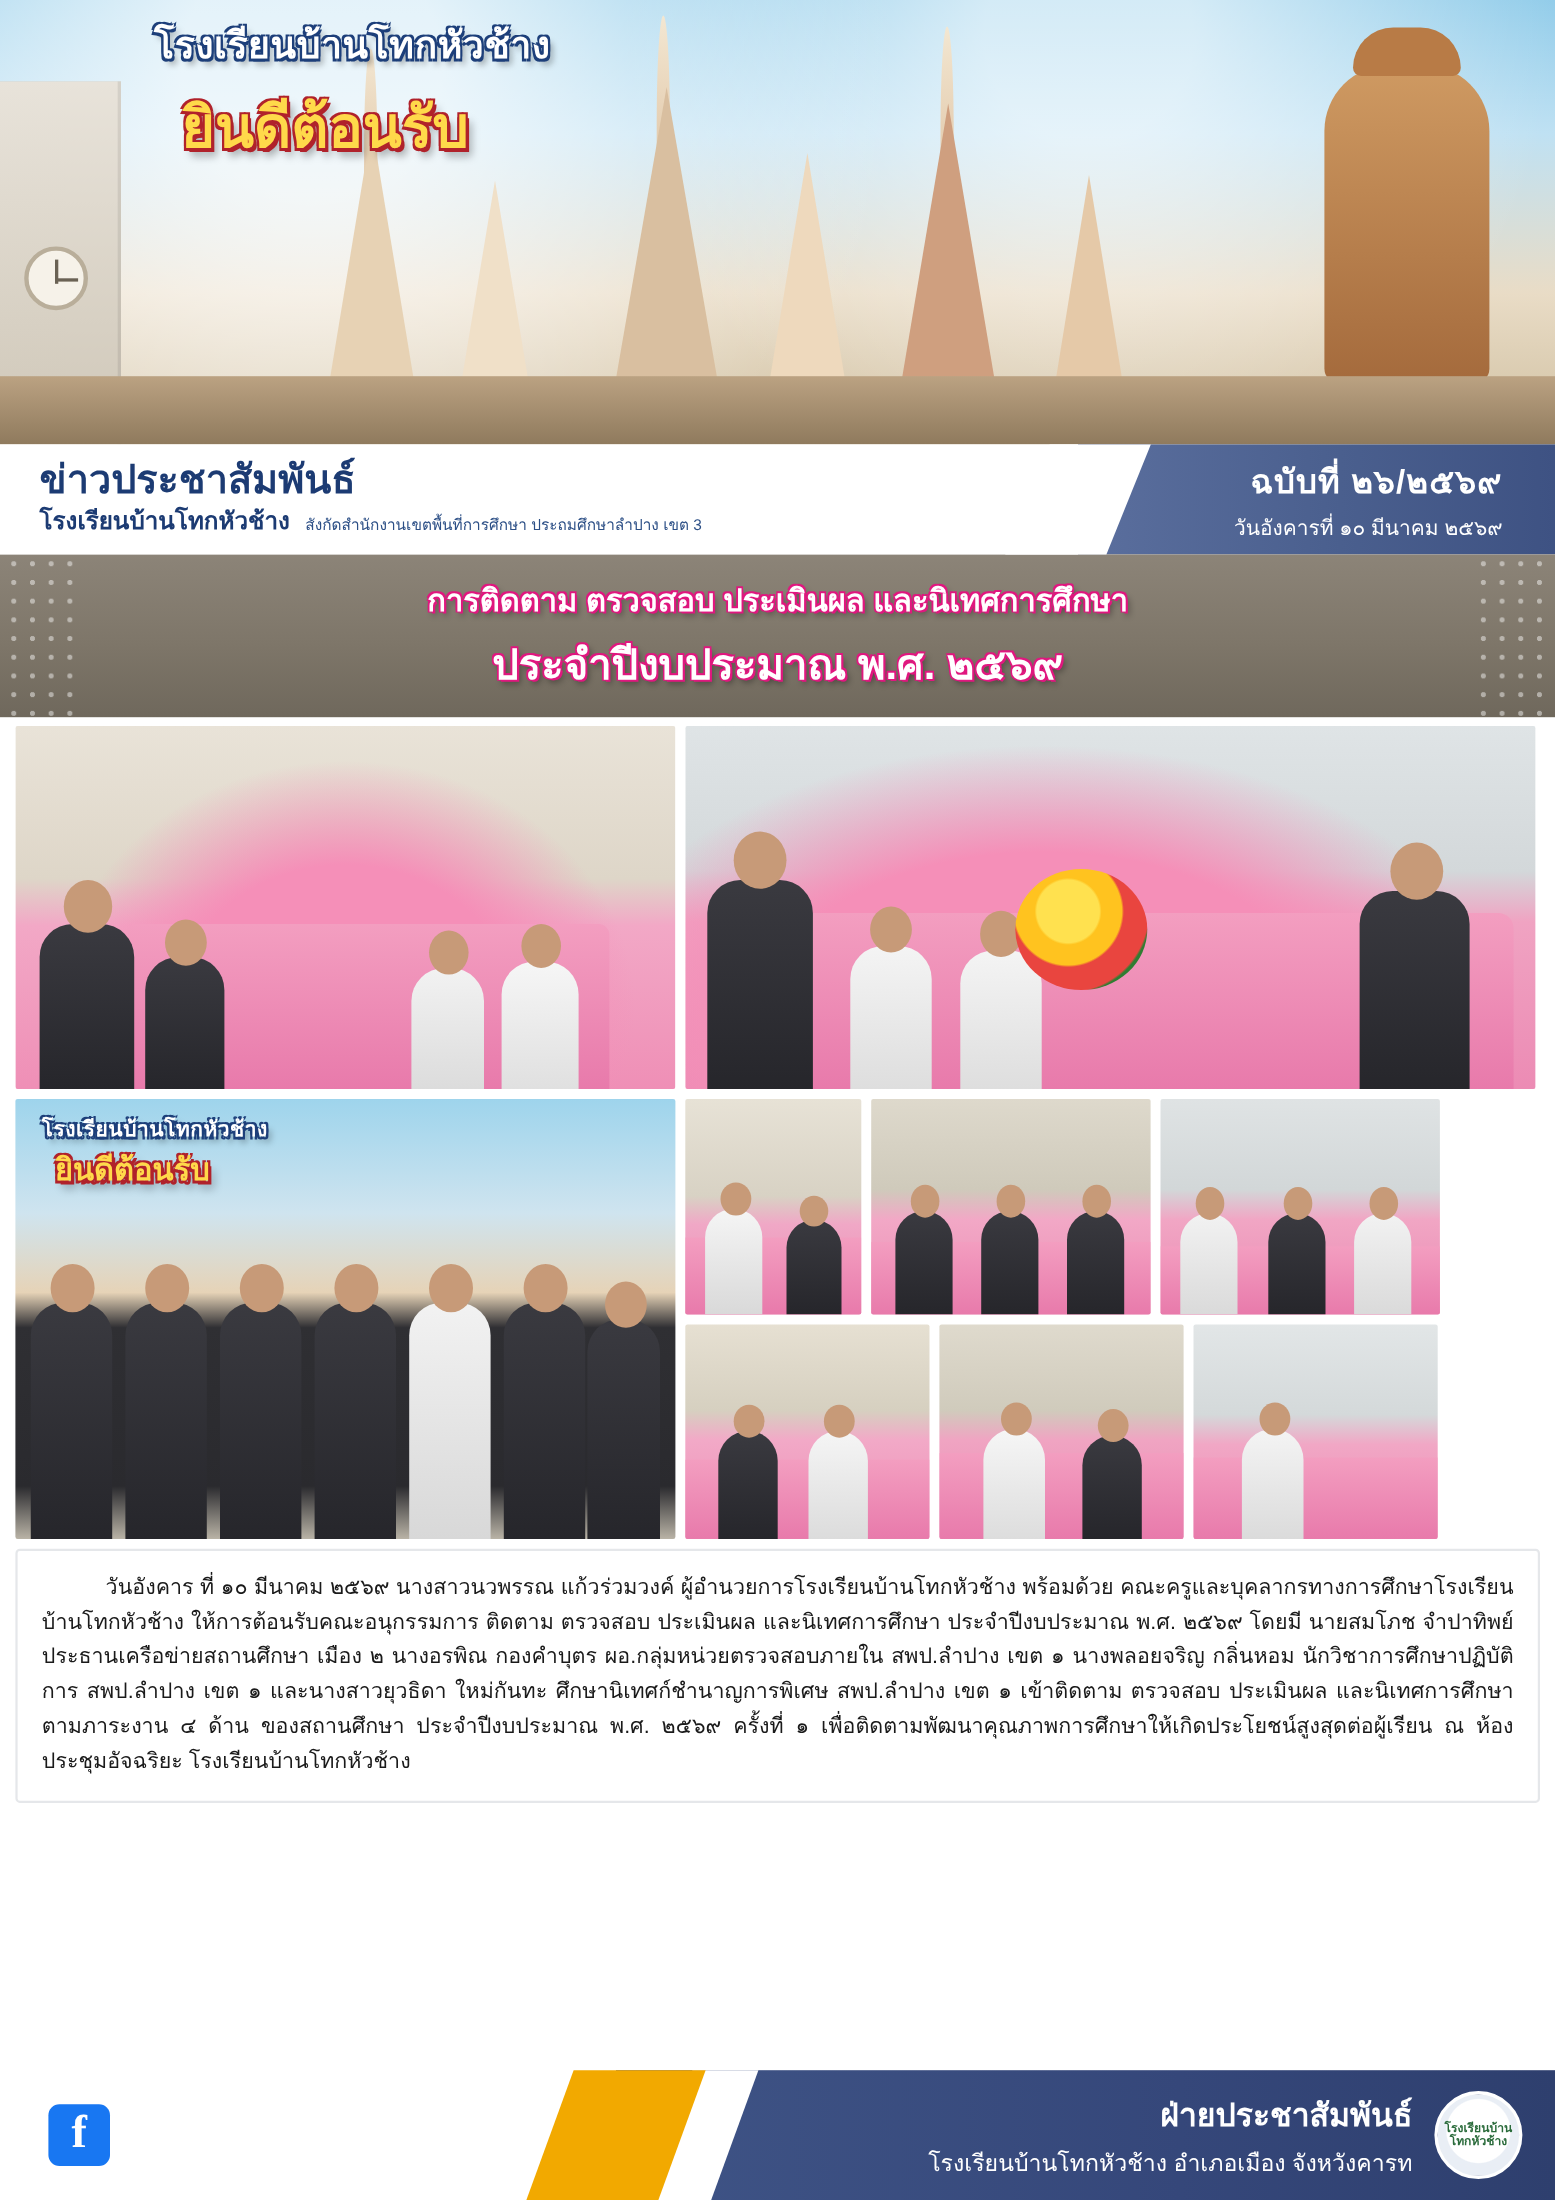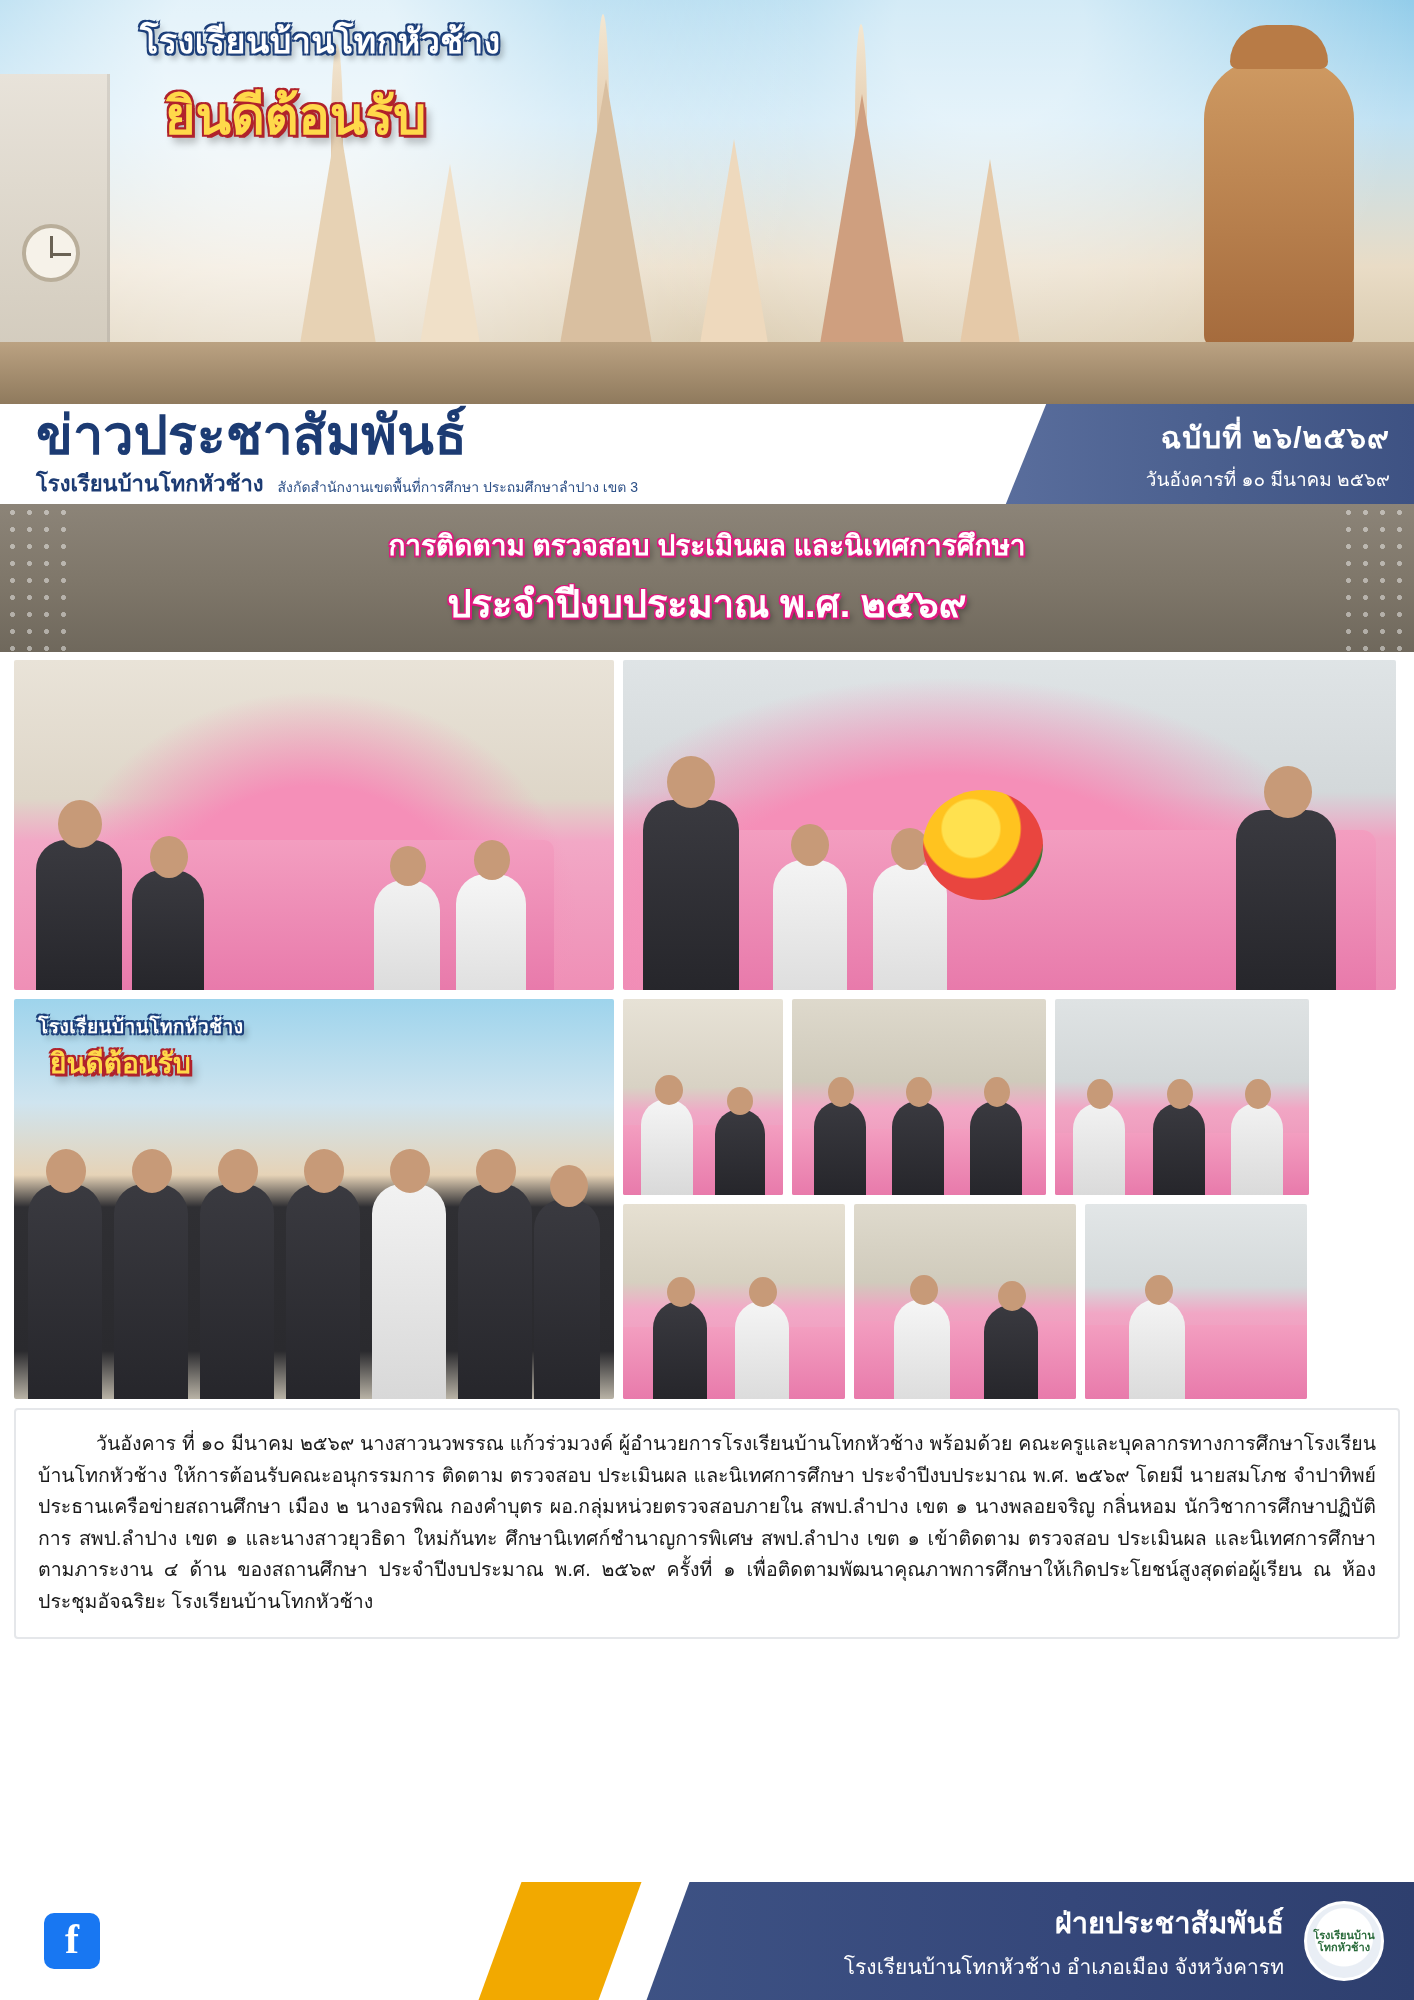--- a/index.html
+++ b/index.html
@@ -106,31 +106,31 @@
     background: linear-gradient(90deg,#ffffff 0%, #ffffff 72%, rgba(255,255,255,.92) 100%);
     display: flex; flex-direction: column; justify-content: center;
     padding-left: 36px;
     position: relative; z-index: 3;
   }
   .mast-left::after{
     content:""; position:absolute; right:-46px; top:0; bottom:0; width:92px;
     background:#ffffff; transform: skewX(-22deg);
   }
   .mast-title {
-    font-size: 54px; font-weight: bold; color: #1c3b73; line-height: 1.05;
+    font-size: 36px; font-weight: bold; color: #1c3b73; line-height: 1.05;
   }
   .mast-sub-row { display:flex; align-items:flex-end; gap:14px; margin-top:2px;}
   .mast-school { font-size: 22px; font-weight: bold; color:#1c3b73; }
   .mast-affil { font-size: 14px; color:#2c4f86; padding-bottom:3px;}
   .mast-right {
     flex: 1;
     background: linear-gradient(90deg,#5b6f9e 0%, #4a5f8e 55%, #3e5283 100%);
     color:#ffffff;
     display:flex; flex-direction:column; align-items:flex-end; justify-content:center;
-    padding-right: 24px;
+    padding-right: 48px;
     position:relative;
   }
   .issue { font-size: 30px; font-weight:bold; letter-spacing:1px;}
   .issue-date { font-size: 19px; margin-top:3px;}
 
   
   .headline {
     position: relative;
     height: 148px;
     background: linear-gradient(180deg,#8c8478 0%, #7e7669 55%, #6f685c 100%);

